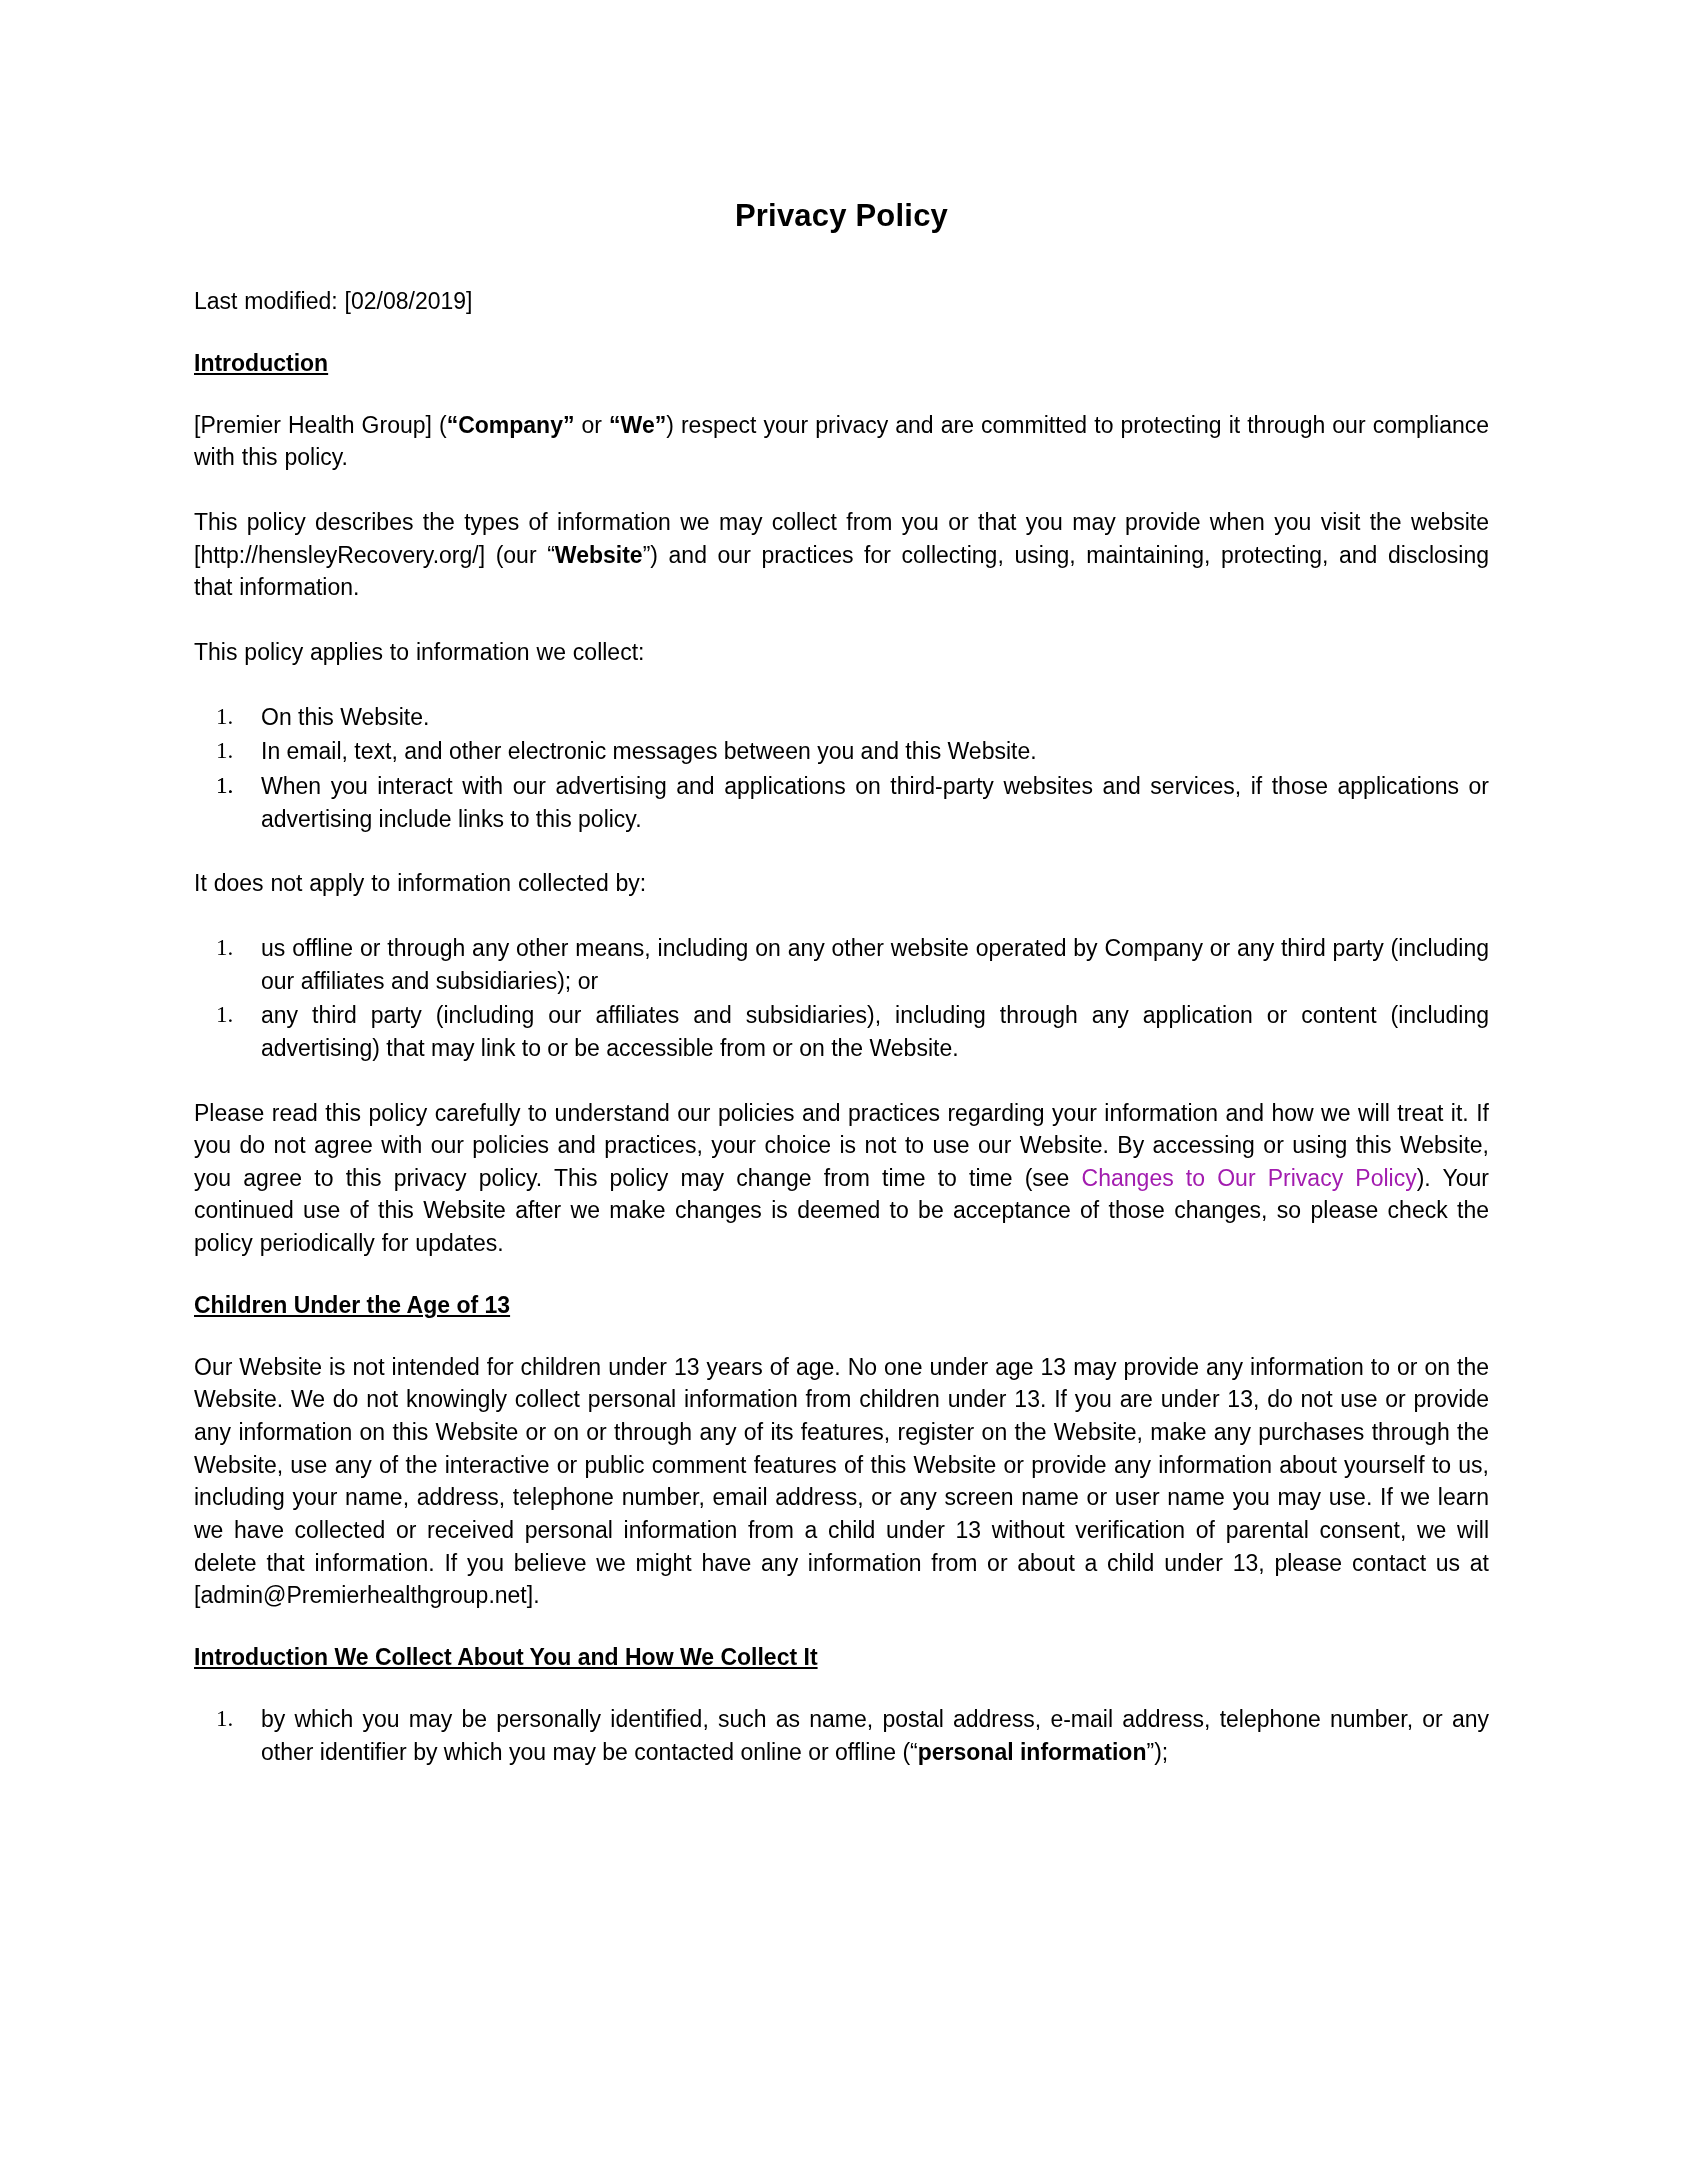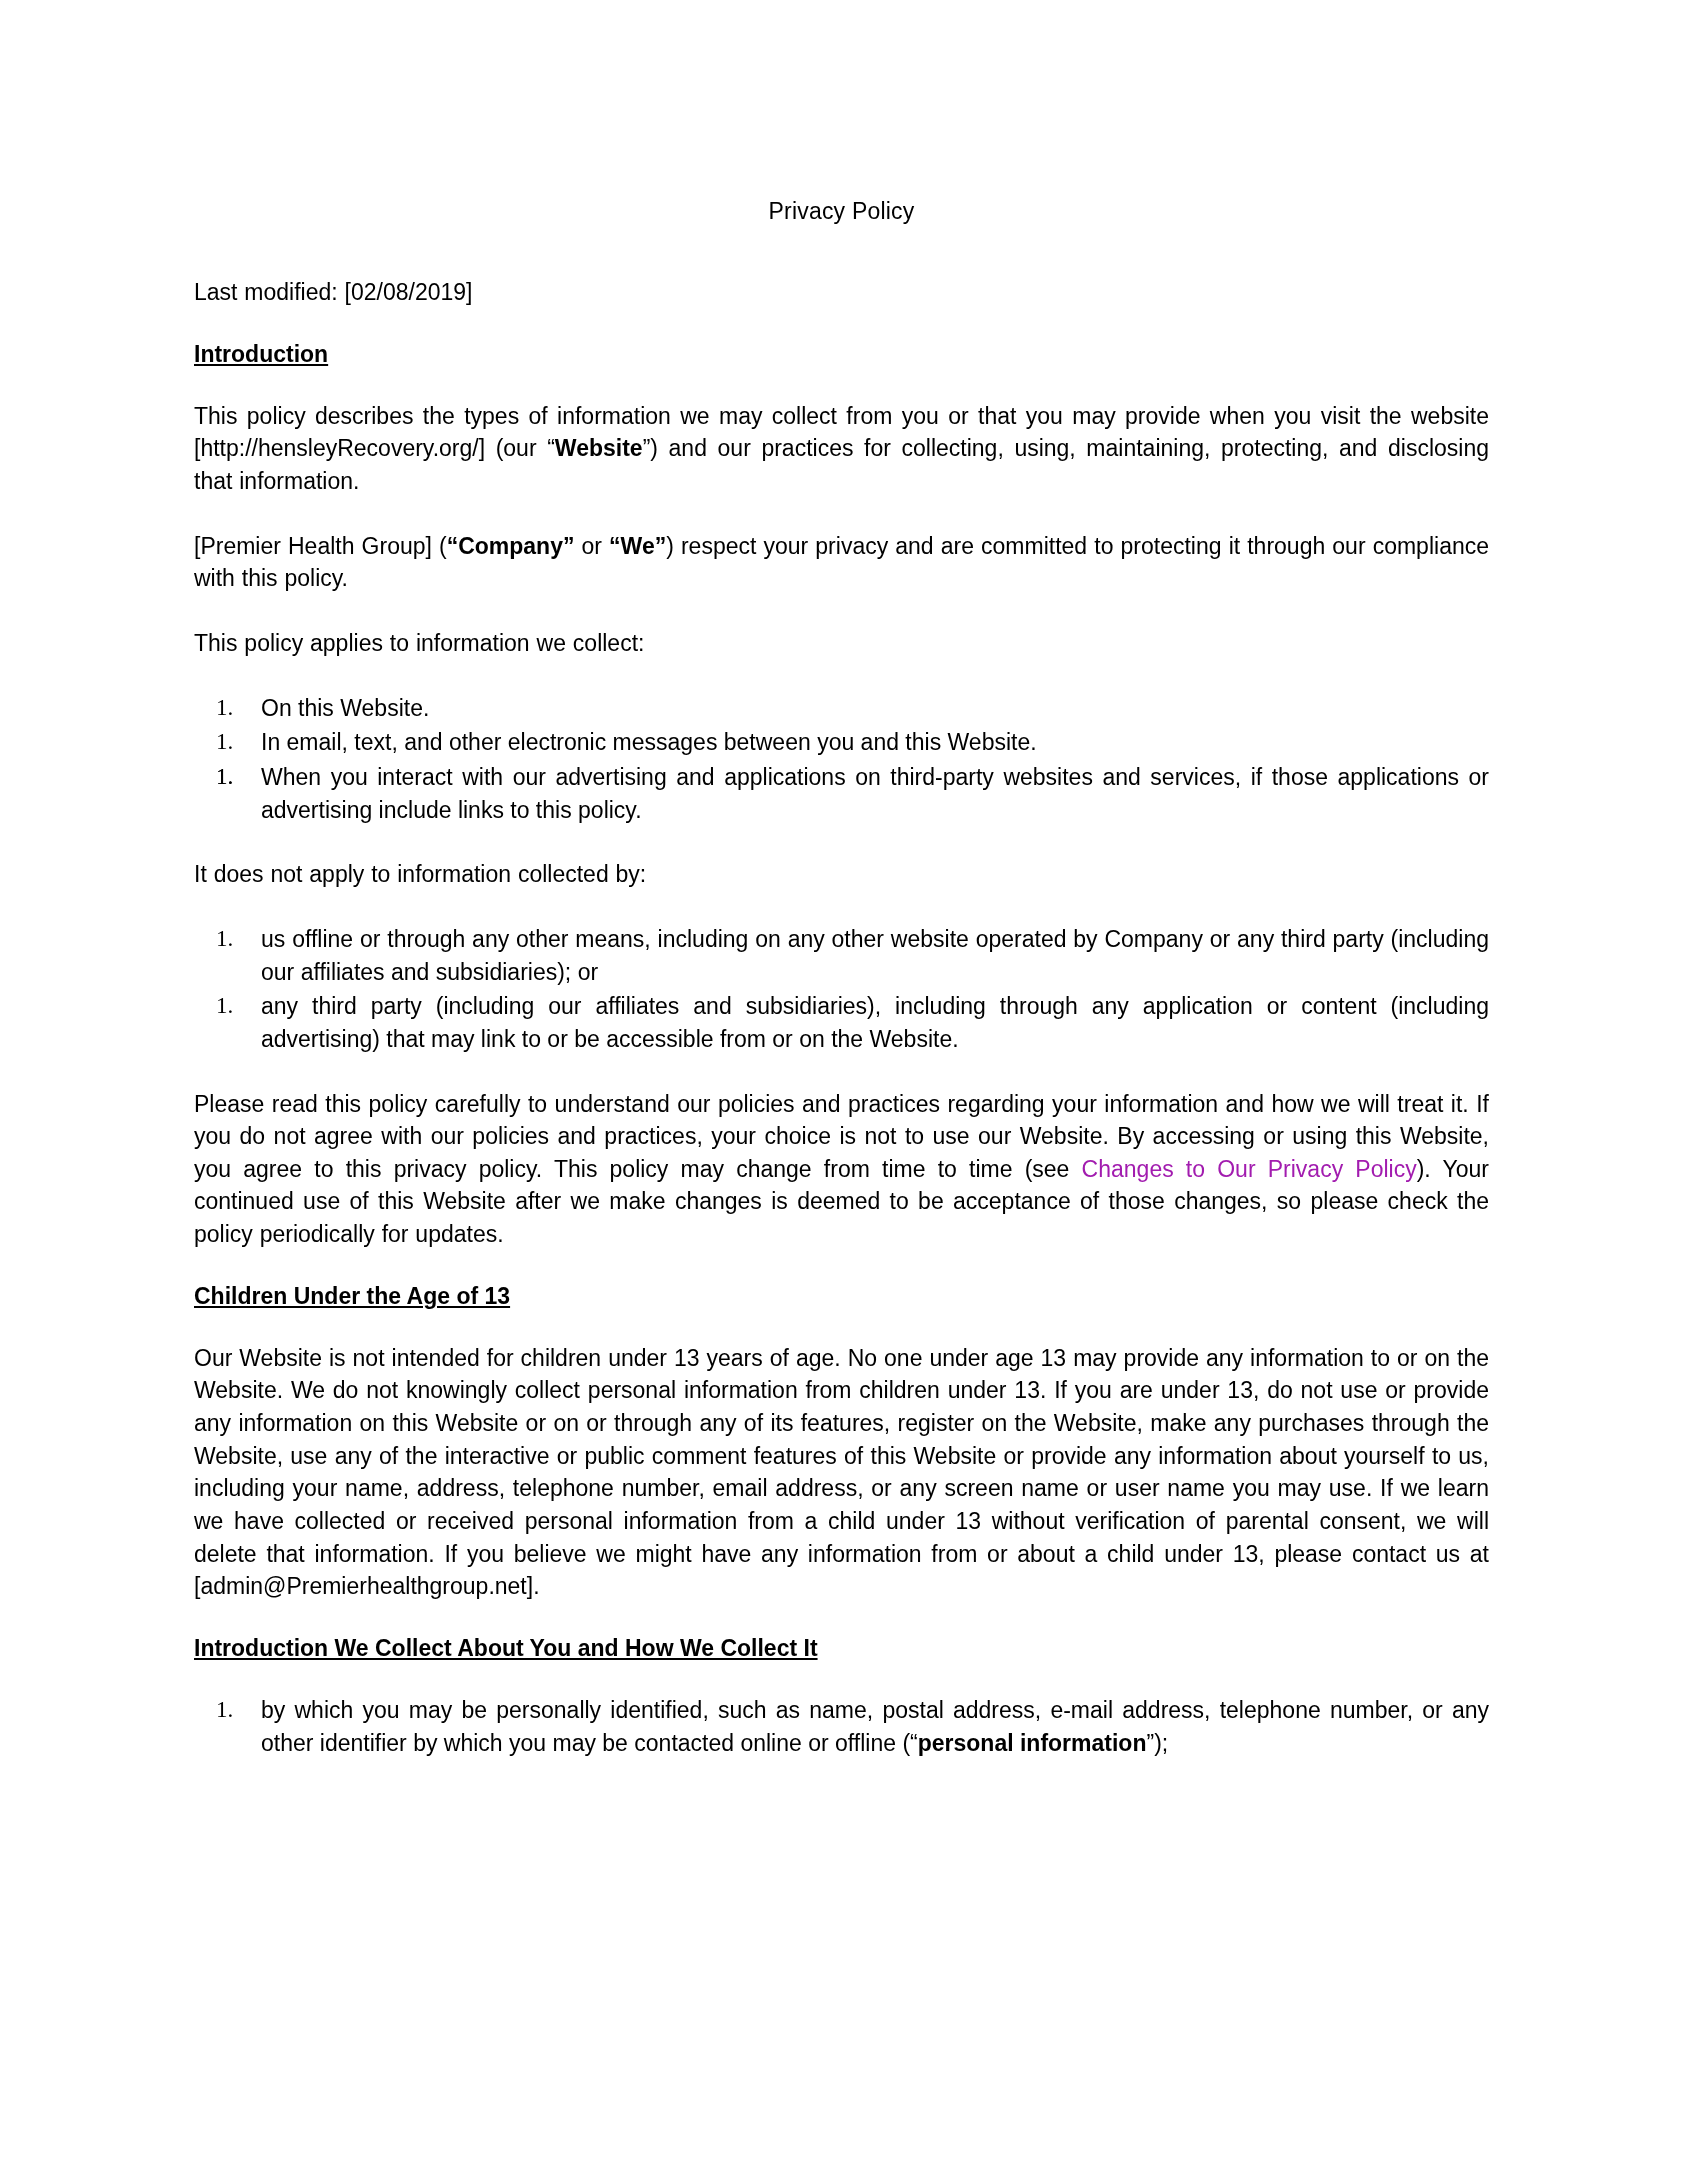--- a/index.html
+++ b/index.html
@@ -15,22 +15,22 @@
   }
   .page {
     width: 1683px;
     min-height: 2178px;
     box-sizing: border-box;
     padding: 198px 194px 119px 194px;
     background: #ffffff;
   }
   .doc-title {
     text-align: center;
-    font-weight: normal;
-    font-size: 23px;
+    font-weight: bold;
+    font-size: 31px;
     letter-spacing: 0.2px;
     margin: 0 0 51px 0;
   }
   p.para {
     font-size: 23px;
     line-height: 1.42;
     text-align: justify;
     margin: 8px 0 32px 0;
     word-spacing: 0.5px;
   }
@@ -70,25 +70,25 @@
 
 <div class="page">
 
   <div class="doc-title">Privacy Policy</div>
 
   <p class="para">Last modified: [02/08/2019]</p>
 
   <div class="heading">Introduction</div>
 
   <p class="para">
-    <span>This policy describes the types of information we may collect from you or that you may provide when you visit the website [http://hensleyRecovery.org/] (our “</span><span class="b">Website</span><span>”) and our practices for collecting, using, maintaining, protecting, and disclosing that information.</span>
+    <span>[Premier Health Group] (</span><span class="b">“Company”</span><span> or </span><span class="b">“We”</span><span>) respect your privacy and are committed to protecting it through our compliance with this policy.</span>
   </p>
 
   <p class="para">
-    <span>[Premier Health Group] (</span><span class="b">“Company”</span><span> or </span><span class="b">“We”</span><span>) respect your privacy and are committed to protecting it through our compliance with this policy.</span>
+    <span>This policy describes the types of information we may collect from you or that you may provide when you visit the website [http://hensleyRecovery.org/] (our “</span><span class="b">Website</span><span>”) and our practices for collecting, using, maintaining, protecting, and disclosing that information.</span>
   </p>
 
   <p class="para">This policy applies to information we collect:</p>
 
   <ol class="num-list">
     <li>
       <span class="marker">1.</span>
       <span>On this Website.</span>
     </li>
     <li>

